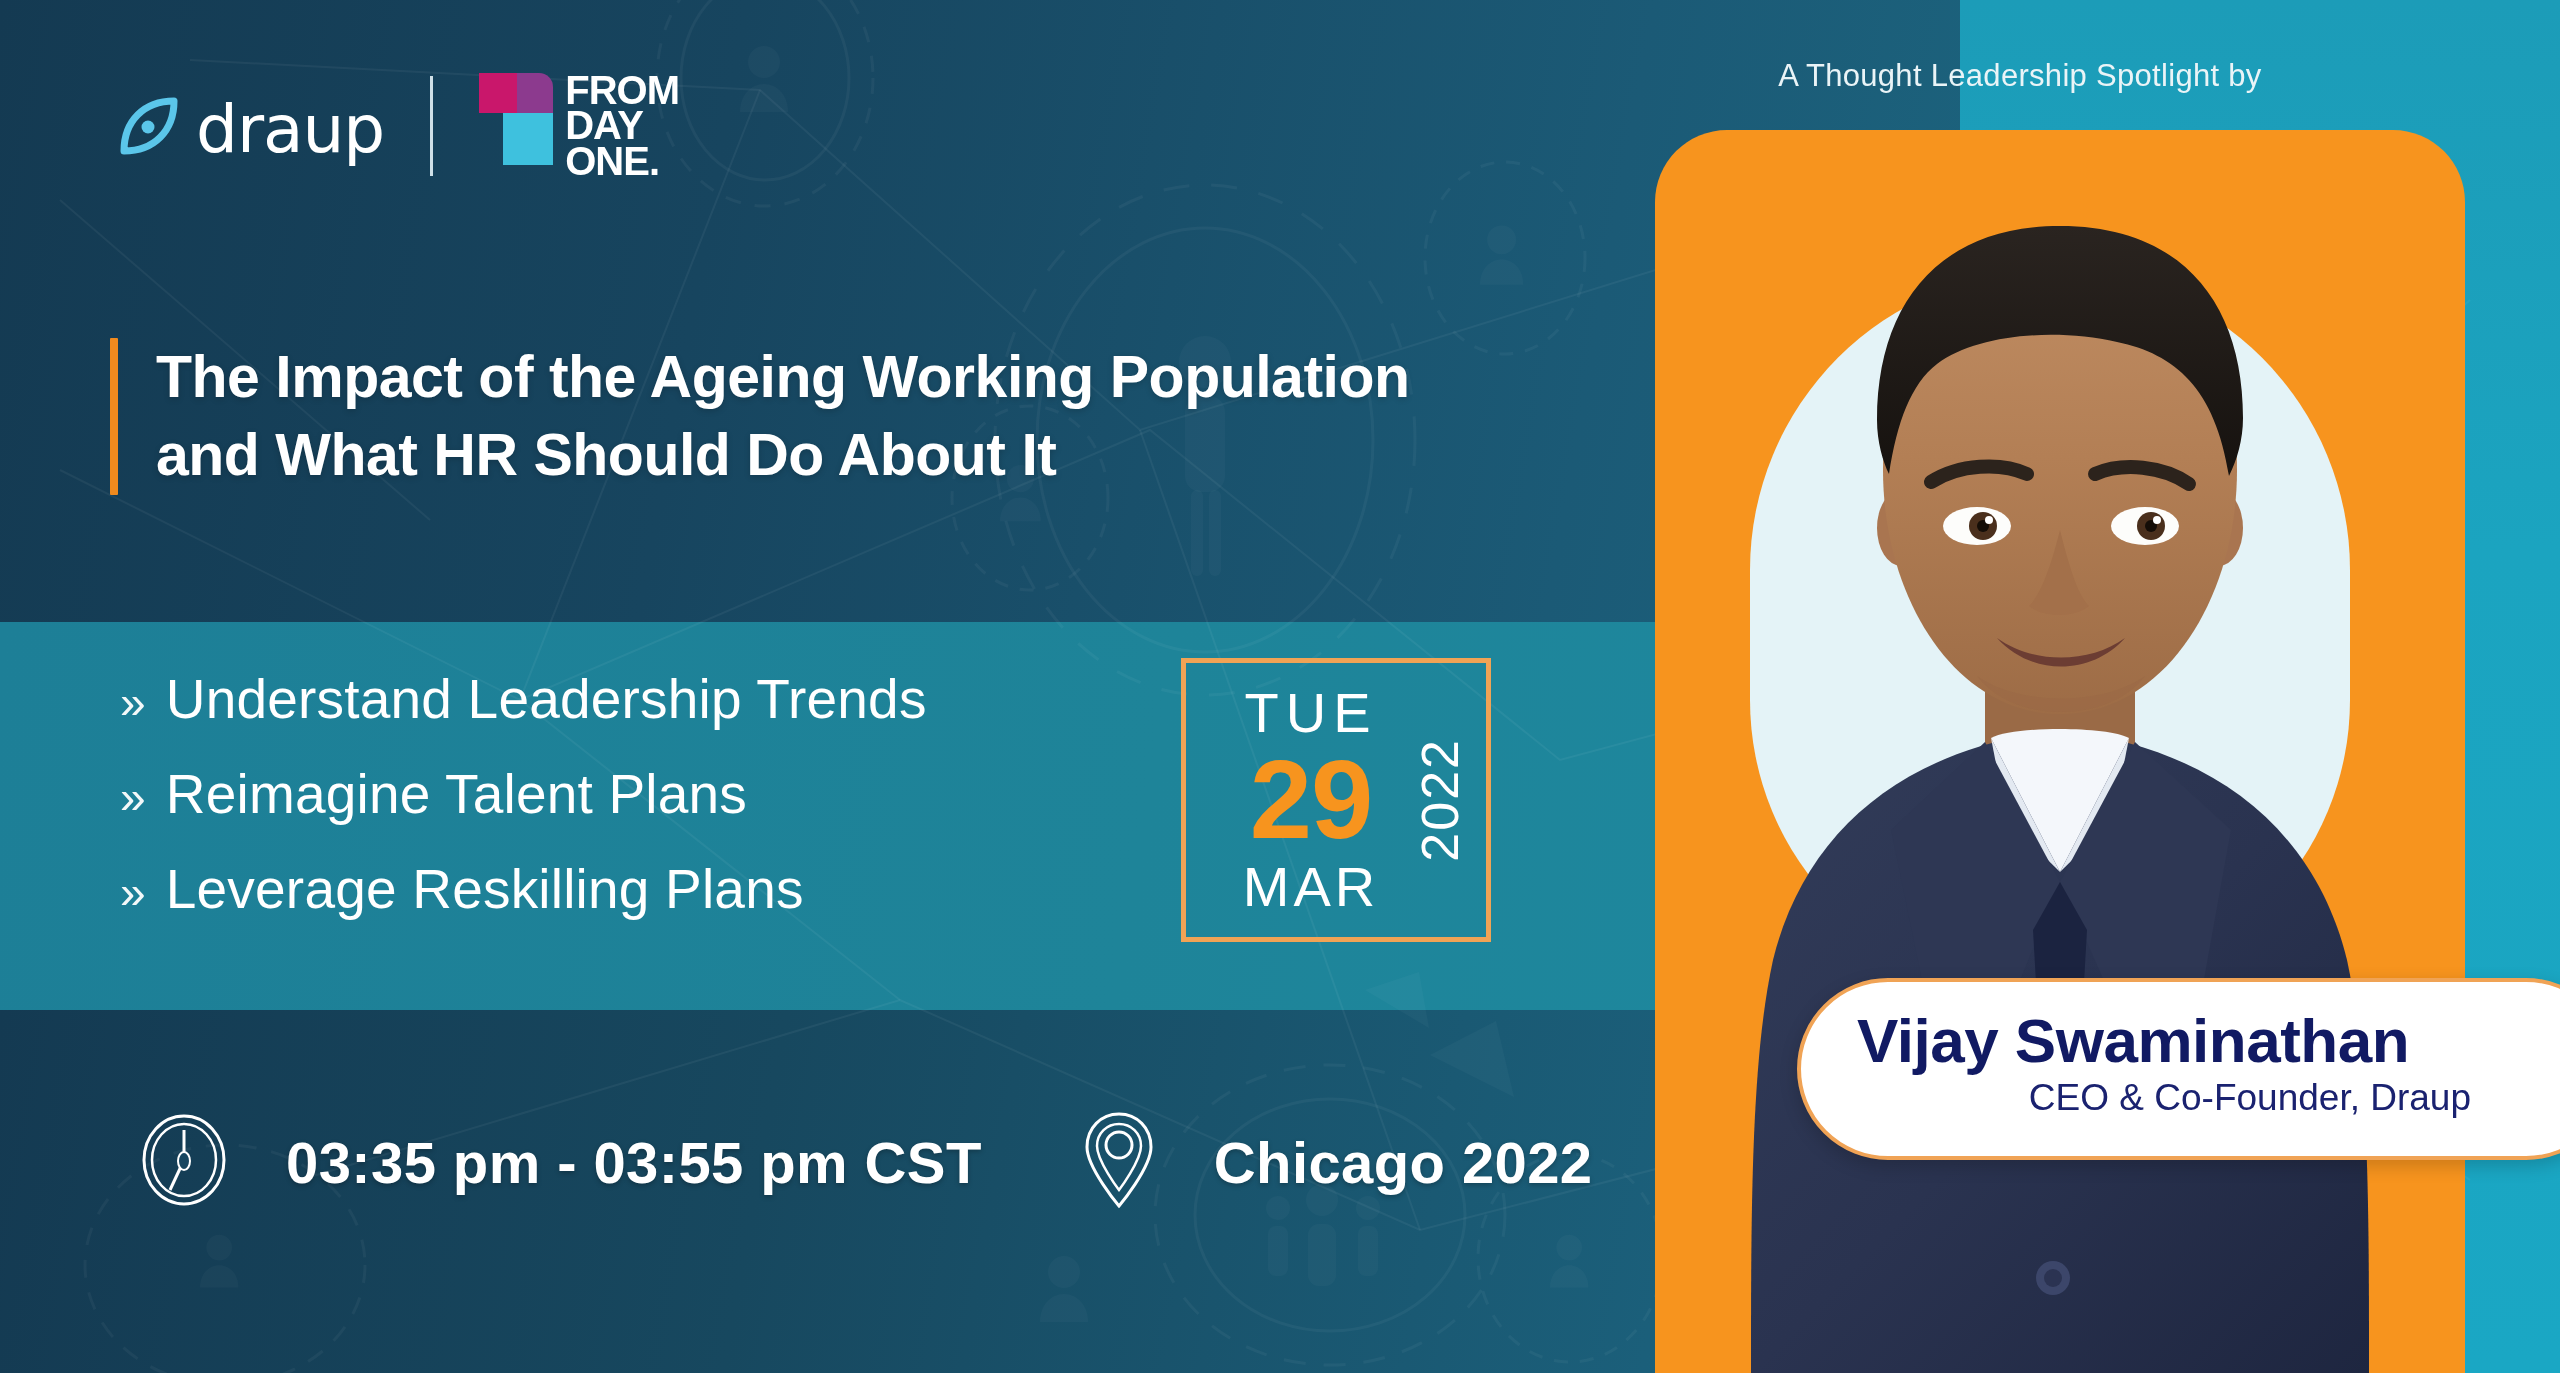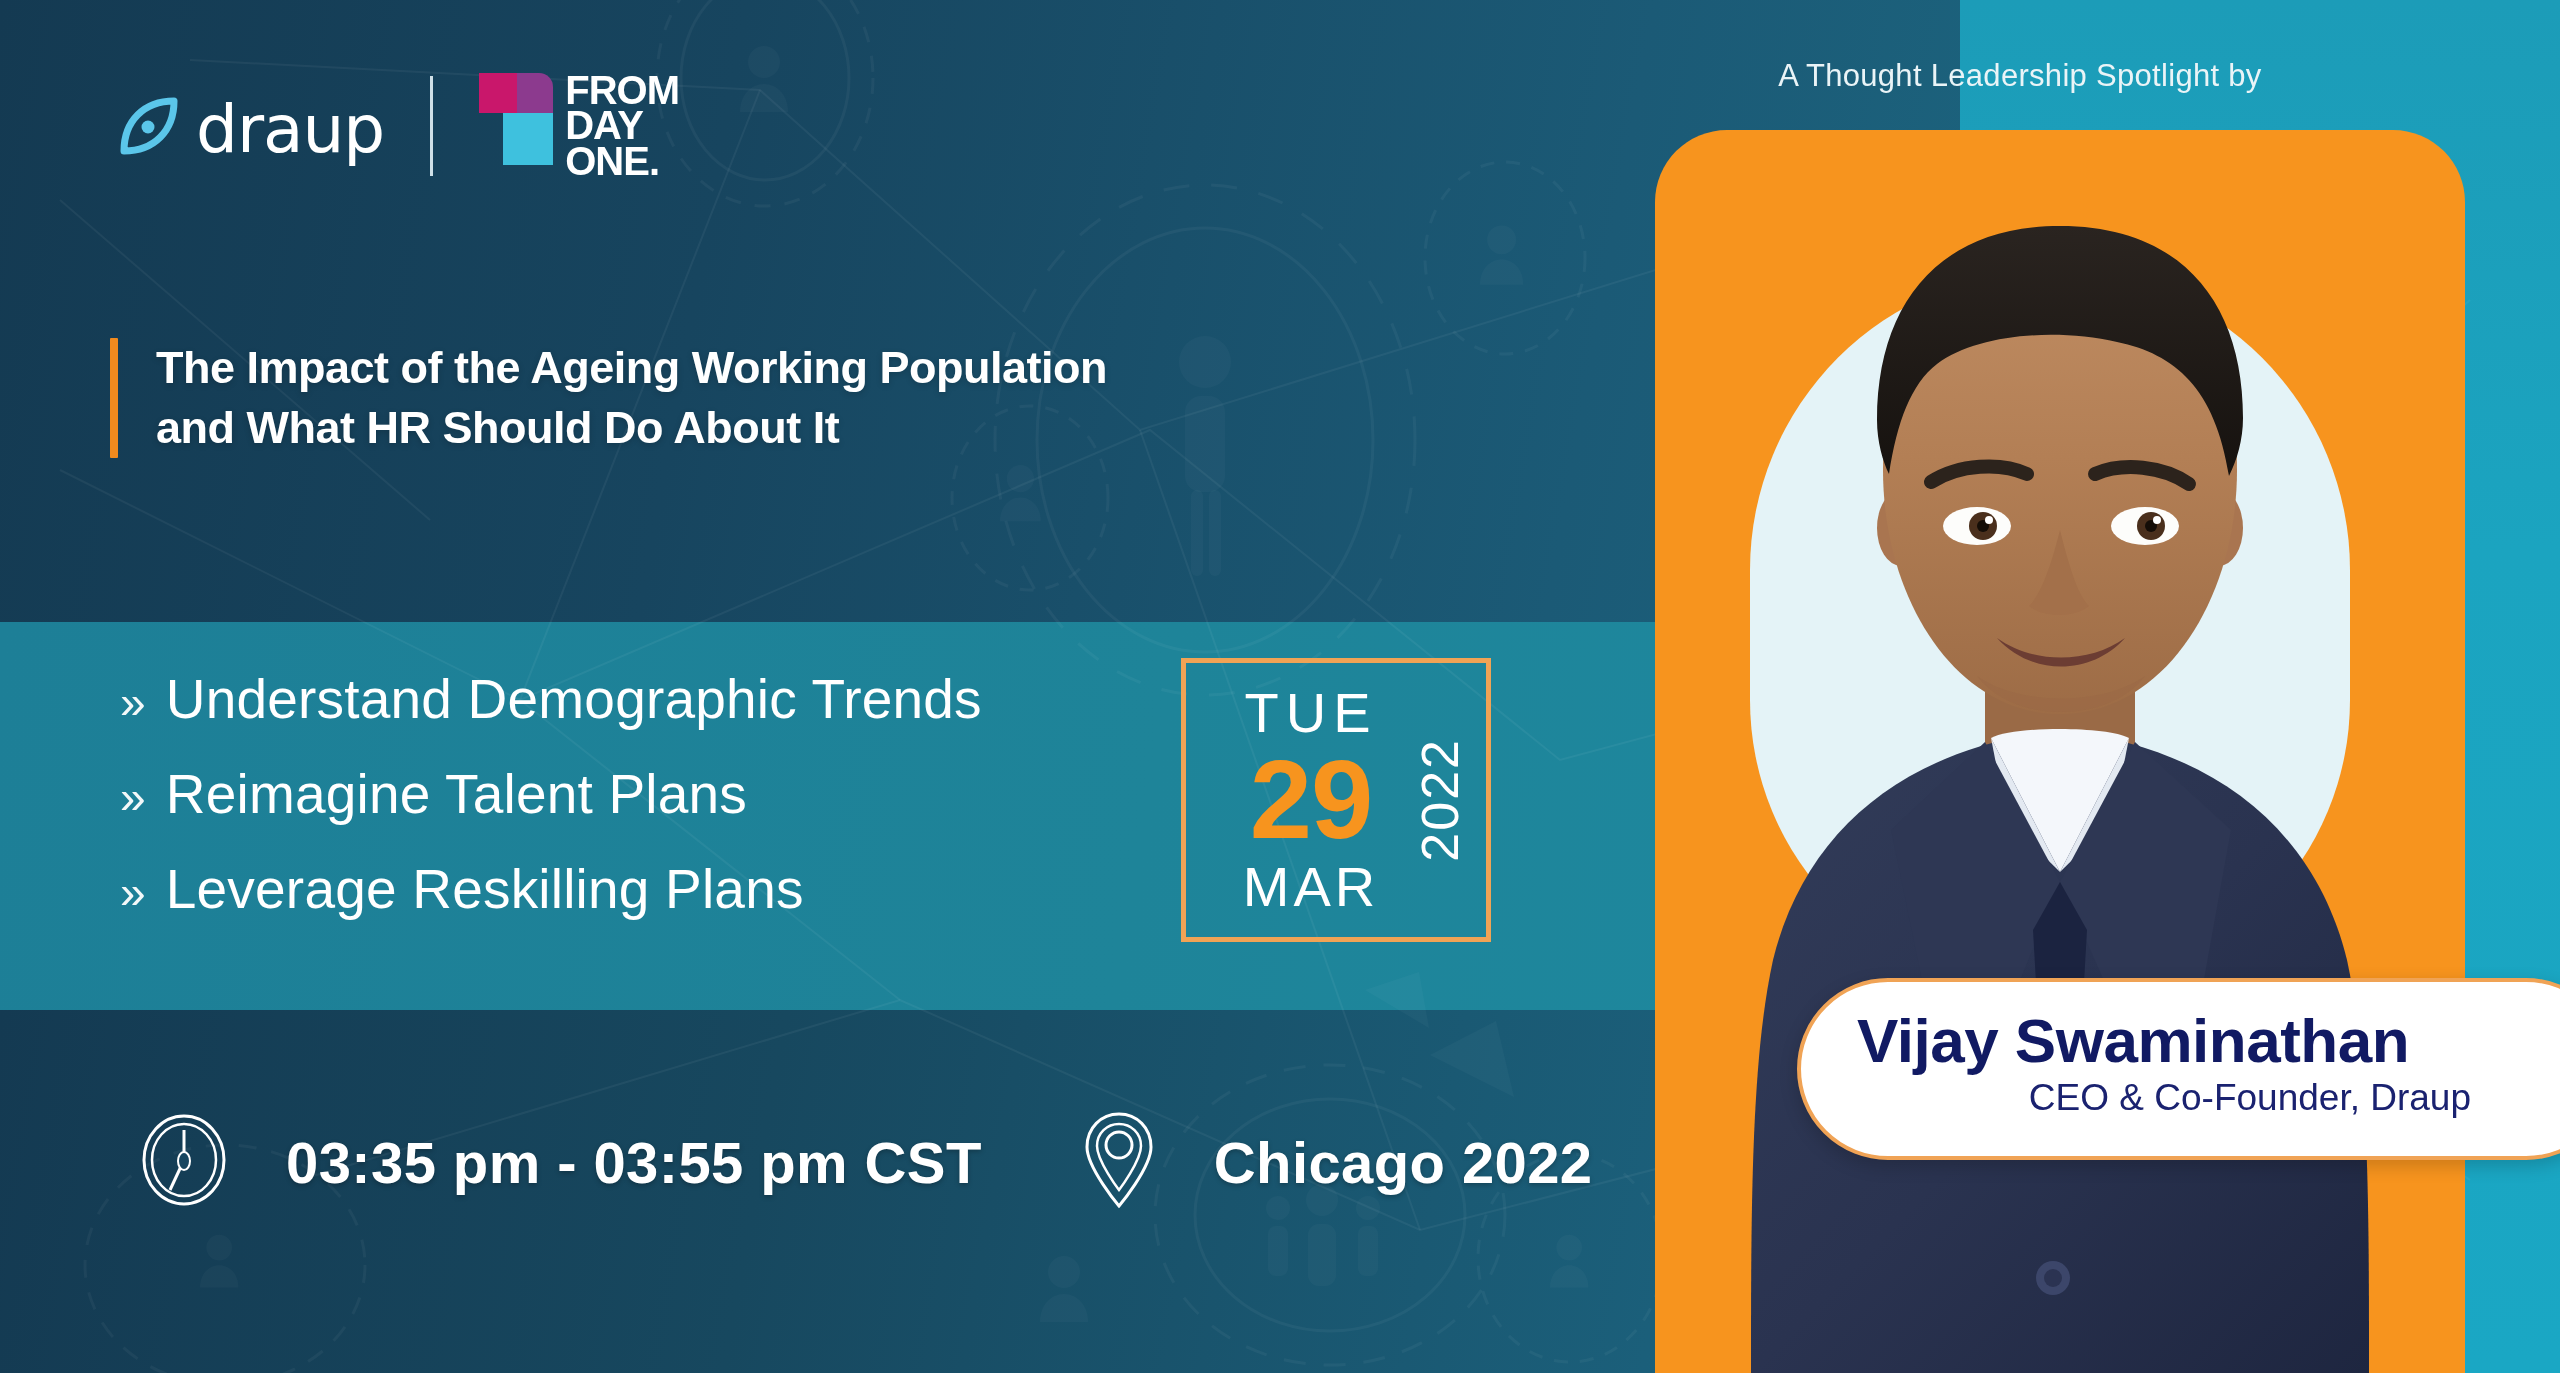--- a/index.html
+++ b/index.html
@@ -36,21 +36,21 @@
   .fdo-text { color:#ffffff; font-family:"Liberation Sans", sans-serif; font-weight:bold;
               font-size:40px; line-height:0.88; letter-spacing:-1px; }
 
   
   .spotlight-by { position:absolute; top:58px; left:1630px; width:780px; text-align:center;
                   color:#eaf4f7; font-size:31px; font-weight:400; letter-spacing:.3px; white-space:nowrap; }
 
   
   .title-wrap { position:absolute; left:110px; top:338px; width:1480px; display:flex; gap:38px; }
   .title-bar { width:8px; background:#f08a1e; flex:none; border-radius:1px; }
-  .title { color:#ffffff; font-weight:bold; font-size:45px; line-height:1.33;
+  .title { color:#ffffff; font-weight:bold; font-size:59px; line-height:1.33;
            letter-spacing:-.5px; font-family:"Liberation Sans", sans-serif;
            text-shadow:0 2px 6px rgba(0,0,0,.18); }
 
   
   .bullets { position:absolute; left:120px; top:672px; width:980px; }
   .bullet { display:flex; align-items:baseline; color:#ffffff; font-size:55px;
             font-weight:400; line-height:1.0; margin-bottom:40px; letter-spacing:.2px; }
   .bullet .guil { font-size:46px; margin-right:20px; opacity:.95; }
 
   
@@ -212,21 +212,21 @@
     <div class="title-bar"></div>
     <div class="title">
       <div>The Impact of the Ageing Working Population</div>
       <div>and What HR Should Do About It</div>
     </div>
   </div>
 
   <div class="bullets">
     <div class="bullet">
       <span class="guil">»</span>
-      <span>Understand Demographic Trends</span>
+      <span>Understand Leadership Trends</span>
     </div>
     <div class="bullet">
       <span class="guil">»</span>
       <span>Reimagine Talent Plans</span>
     </div>
     <div class="bullet">
       <span class="guil">»</span>
       <span>Leverage Reskilling Plans</span>
     </div>
   </div>

